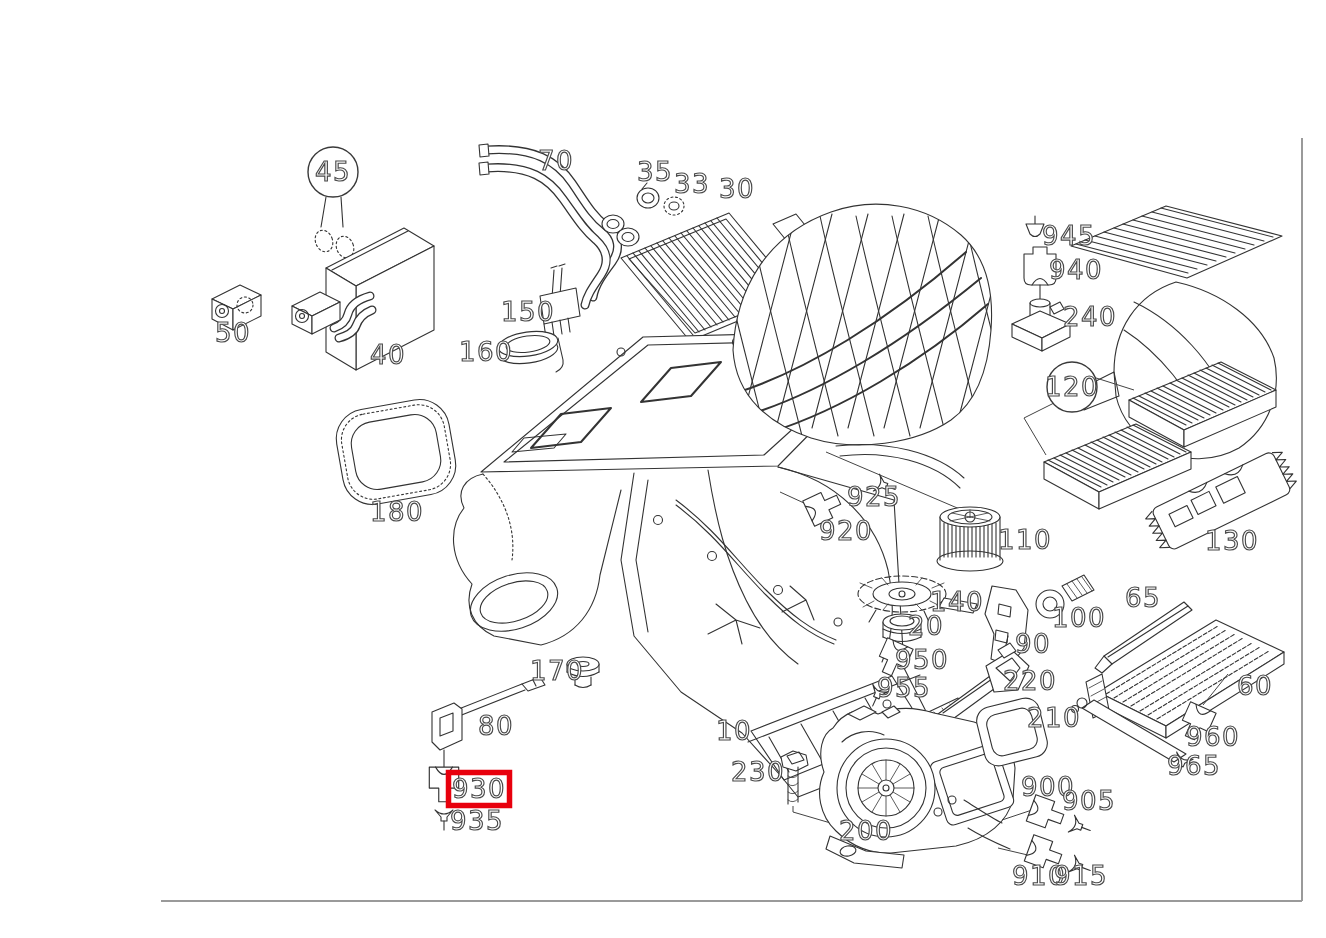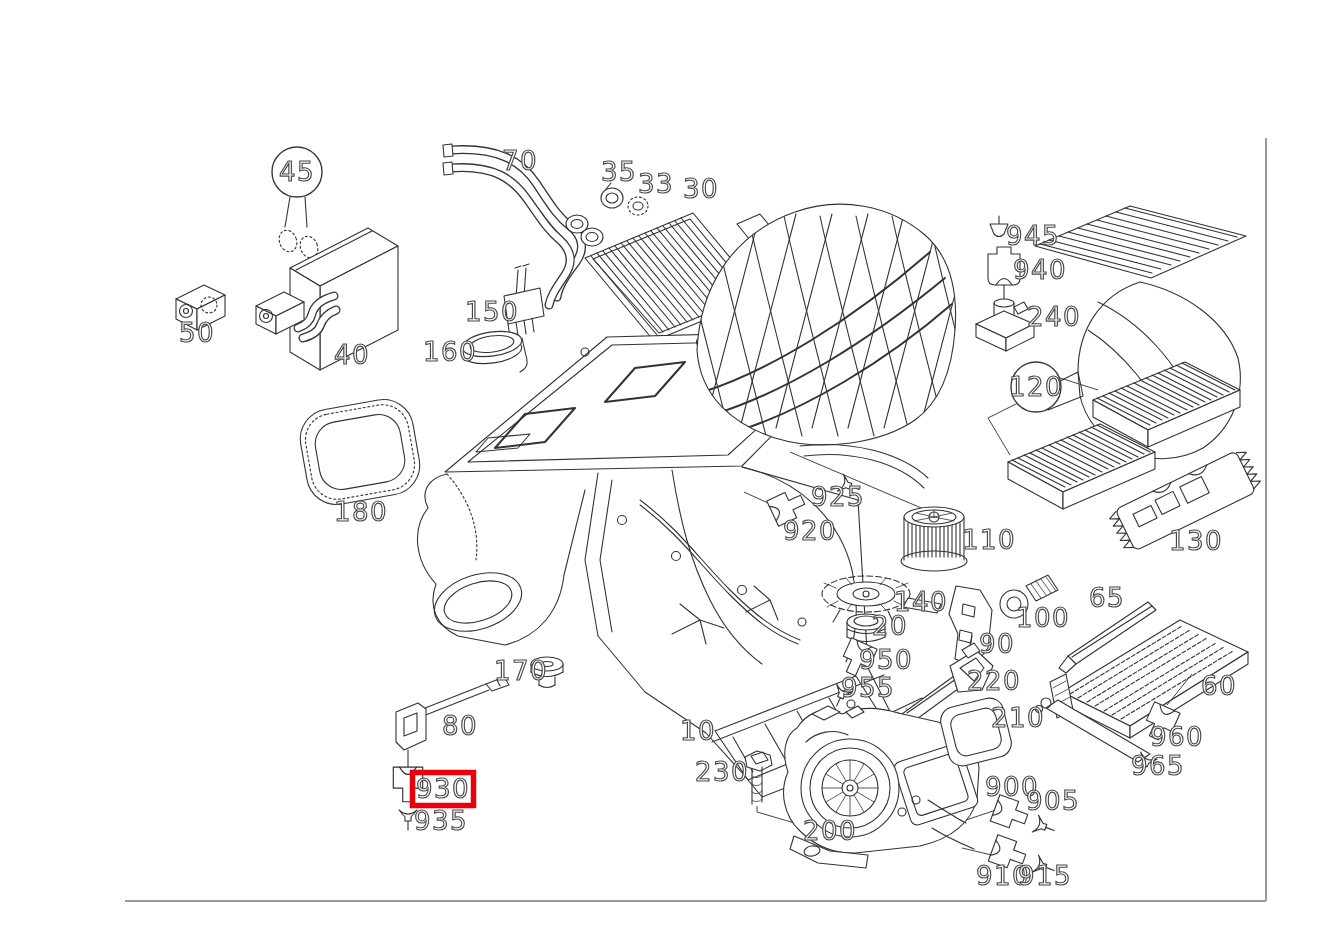--- a/index.html
+++ b/index.html
@@ -1,17 +1,17 @@
 <!DOCTYPE html>
 <html style="--line: #333333; --label: #4a4a4a; --hl: #e8000d; --frame: #9a9a9a;"><head>
 <meta charset="utf-8">
 <style>
   html,body{margin:0;padding:0;background:#fff;width:1326px;height:938px;overflow:hidden;
             font-family:"DejaVu Sans",sans-serif;}
-  #stage{position:relative;width:1272px;height:938px;background:#fff;}
+  #stage{position:relative;width:1272px;height:938px;background:#fff;margin-left:36px;}
   svg{position:absolute;left:0;top:0;}
   .art{fill:none;stroke:var(--line,#333);stroke-width:1.1;stroke-linejoin:round;stroke-linecap:round;}
   .fillw{fill:#fff;stroke:var(--line,#333);stroke-width:1.1;stroke-linejoin:round;}
   .thick{stroke-width:2;}
   .thin{stroke-width:.8;}
   .dash{stroke-dasharray:6 3;}
   .dots{stroke-dasharray:2 2.6;}
   .bar{stroke-dasharray:4 2;}
   .tube-o{fill:none;stroke:var(--line,#333);stroke-width:9;stroke-linecap:round;}
   .tube-i{fill:none;stroke:#fff;stroke-width:6.4;stroke-linecap:round;}

